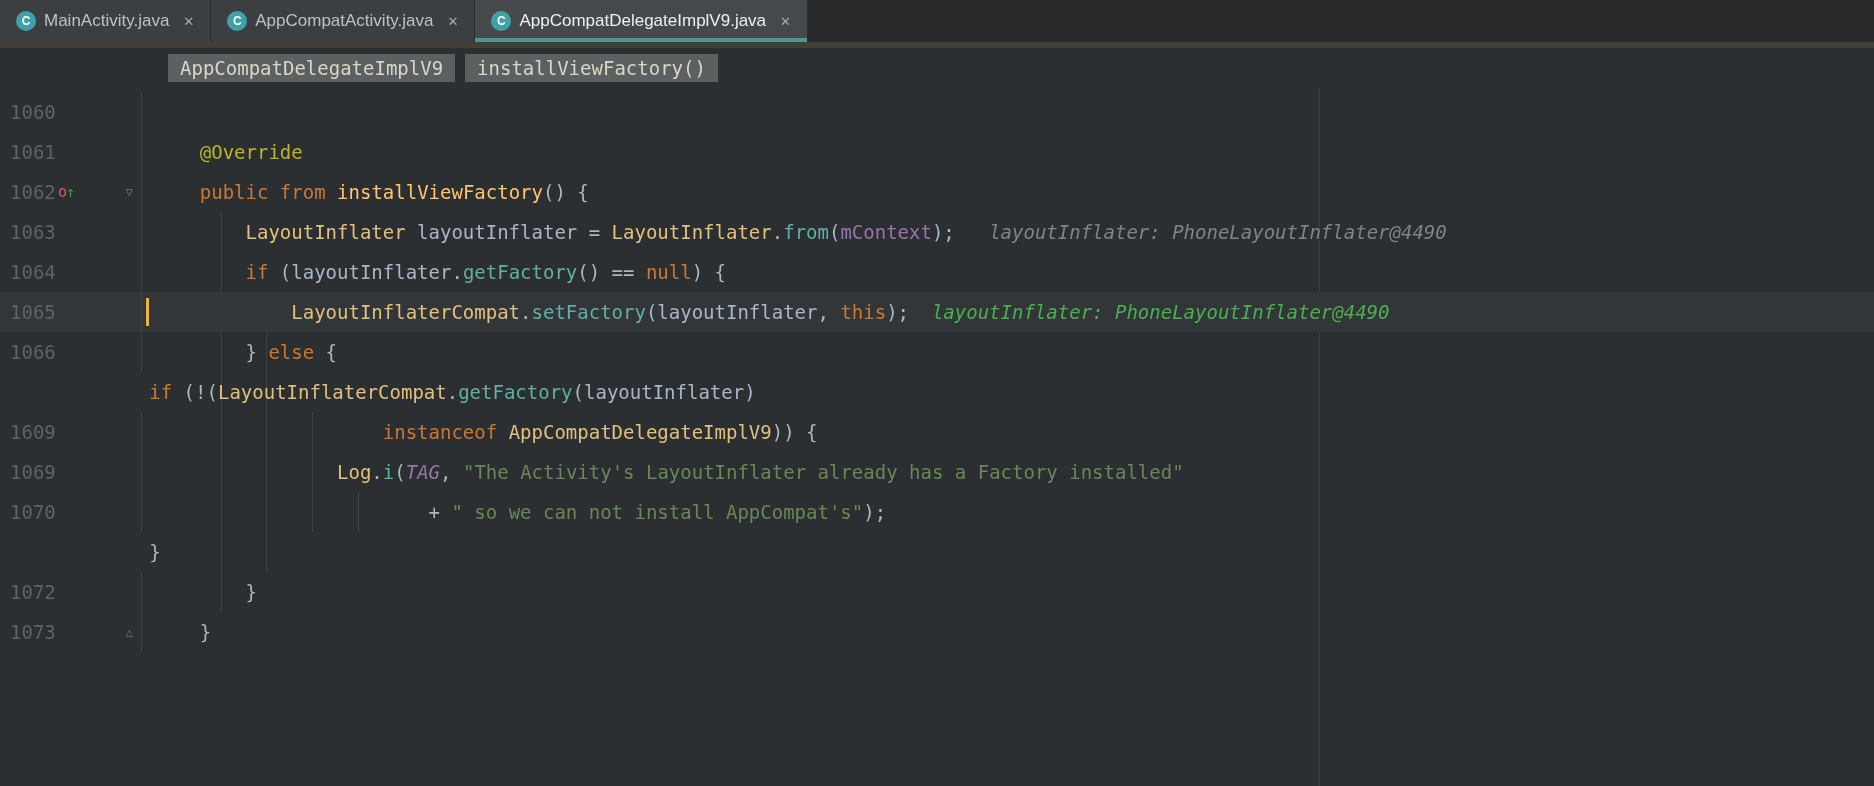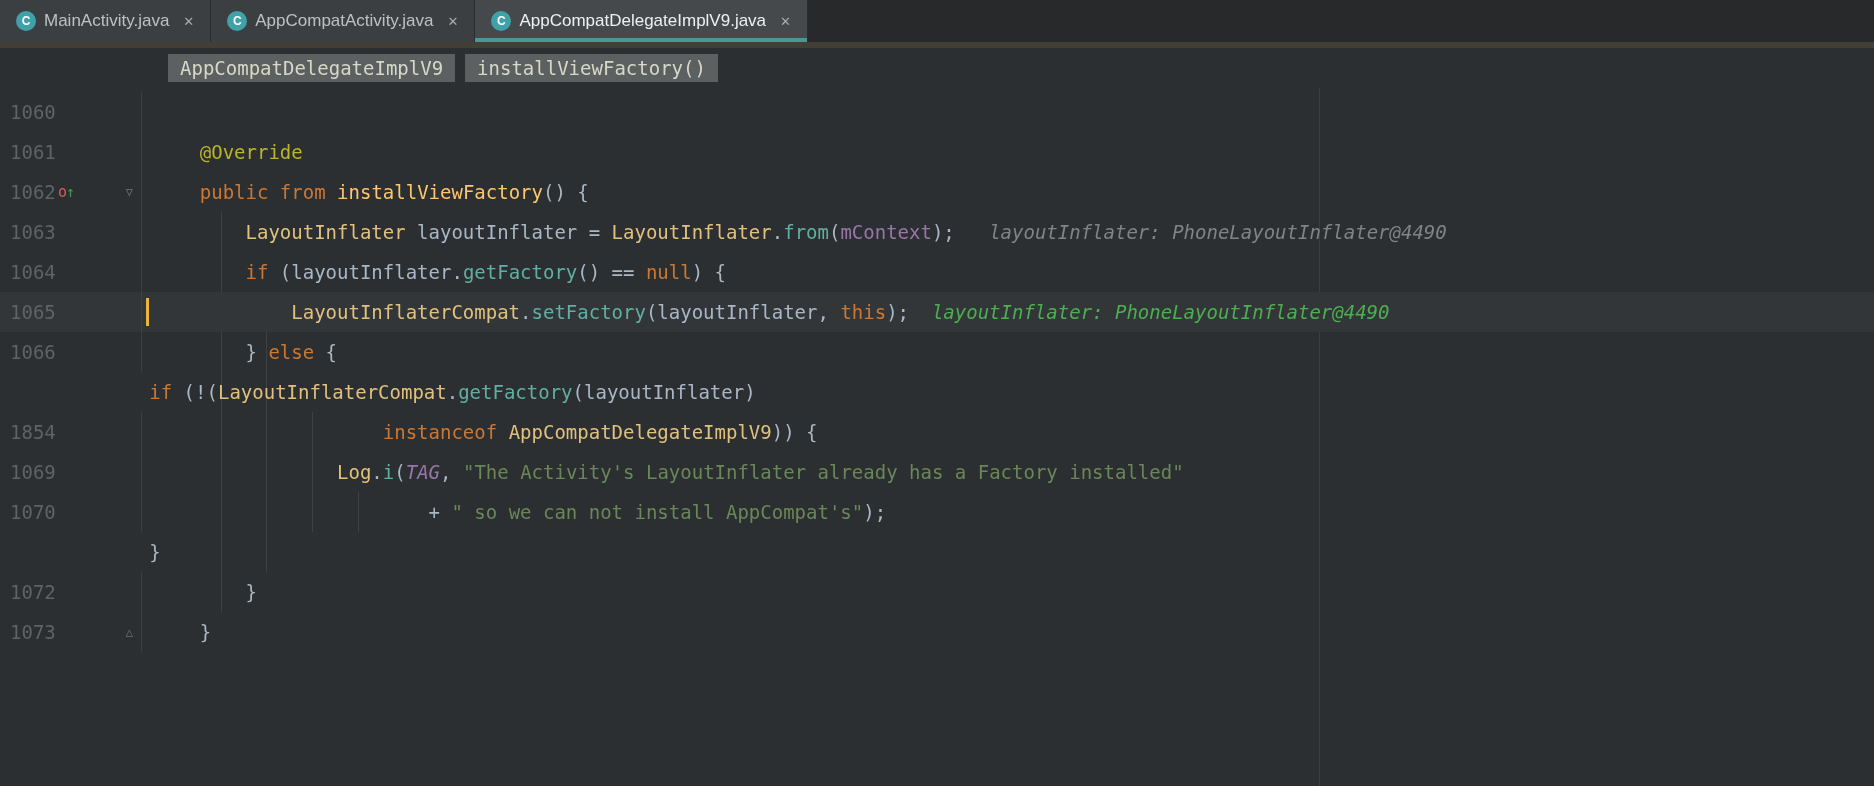--- a/index.html
+++ b/index.html
@@ -121,21 +121,21 @@
       <div class="code"><span class="caret-bar"></span><span class="tk-plain">            </span><span class="tk-classRef">LayoutInflaterCompat</span><span class="tk-plain">.</span><span class="tk-methodCall">setFactory</span><span class="tk-plain">(layoutInflater, </span><span class="tk-keyword">this</span><span class="tk-plain">);</span><span class="tk-plain">  </span><span class="tk-hintGreen">layoutInflater: PhoneLayoutInflater@4490</span></div>
     </div>
     <div class="line">
       <div class="gutter"><span class="lnum">1066</span></div>
       <div class="code"><span class="tk-plain">        </span><span class="tk-plain">} </span><span class="tk-keyword">else</span><span class="tk-plain"> {</span></div>
     </div>
     <div class="line">
       <div class="code"><span class="tk-plain">            </span><span class="tk-keyword">if</span><span class="tk-plain"> (!(</span><span class="tk-classRef">LayoutInflaterCompat</span><span class="tk-plain">.</span><span class="tk-methodCall">getFactory</span><span class="tk-plain">(layoutInflater)</span></div>
     </div>
     <div class="line">
-      <div class="gutter"><span class="lnum">1854</span></div>
+      <div class="gutter"><span class="lnum">1609</span></div>
       <div class="code"><span class="tk-plain">                    </span><span class="tk-keyword">instanceof</span><span class="tk-plain"> </span><span class="tk-classRef">AppCompatDelegateImplV9</span><span class="tk-plain">)) {</span></div>
     </div>
     <div class="line">
       <div class="gutter"><span class="lnum">1069</span></div>
       <div class="code"><span class="tk-plain">                </span><span class="tk-classRef">Log</span><span class="tk-plain">.</span><span class="tk-methodCall">i</span><span class="tk-plain">(</span><span class="tk-constant">TAG</span><span class="tk-plain">, </span><span class="tk-string">"The Activity's LayoutInflater already has a Factory installed"</span></div>
     </div>
     <div class="line">
       <div class="gutter"><span class="lnum">1070</span></div>
       <div class="code"><span class="tk-plain">                        </span><span class="tk-plain">+ </span><span class="tk-string">" so we can not install AppCompat's"</span><span class="tk-plain">);</span></div>
     </div>

